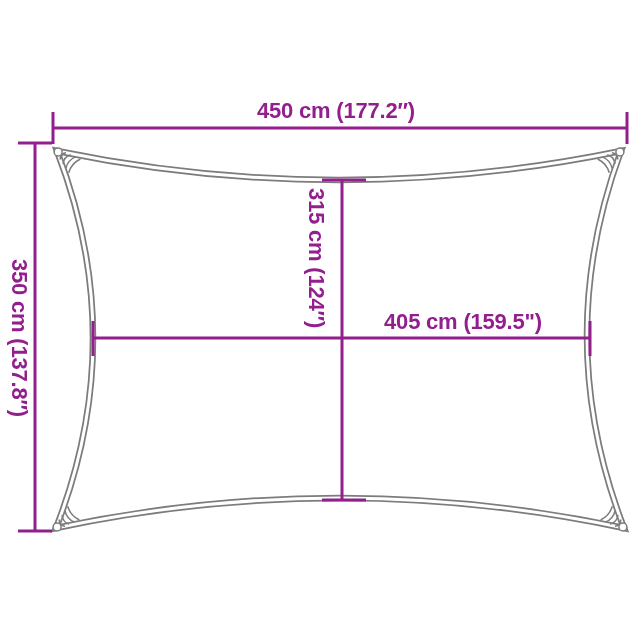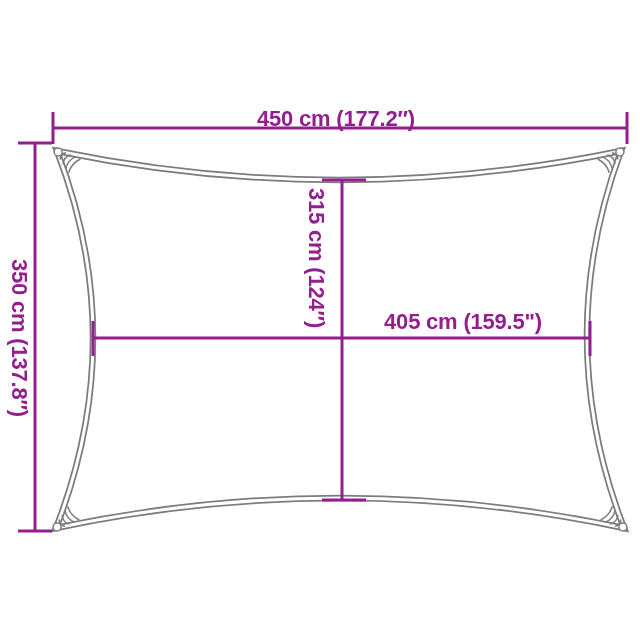--- a/index.html
+++ b/index.html
@@ -13,21 +13,21 @@
   .stage svg{position:absolute;left:0;top:0;}
   .dim-label{
     position:absolute;
     color:#931E8D;
     font-weight:700;
     font-size:22px;
     letter-spacing:-0.2px;
     white-space:nowrap;
     line-height:1;
   }
-  .dim-label.top{left:336px;top:108px;transform:translateX(-50%);}
+  .dim-label.top{left:336px;top:100px;transform:translateX(-50%);}
   .dim-label.left{left:19px;top:338px;transform:translate(-50%,-50%) rotate(90deg);}
   .dim-label.mid-v{left:316px;top:258px;transform:translate(-50%,-50%) rotate(90deg);}
   .dim-label.mid-h{left:463px;top:322px;transform:translate(-50%,-50%);}
 
   .sail-outer{fill:#ffffff;stroke:#7c7c7c;stroke-width:6.5;}
   .sail-inner{fill:none;stroke:#ffffff;stroke-width:3;}
   .corner path{fill:none;stroke:#7c7c7c;stroke-width:1.5;}
   .corner circle{fill:#ffffff;stroke:#7c7c7c;stroke-width:1.5;}
   .dim path{fill:none;stroke:#931E8D;stroke-width:3;}
 </style>

